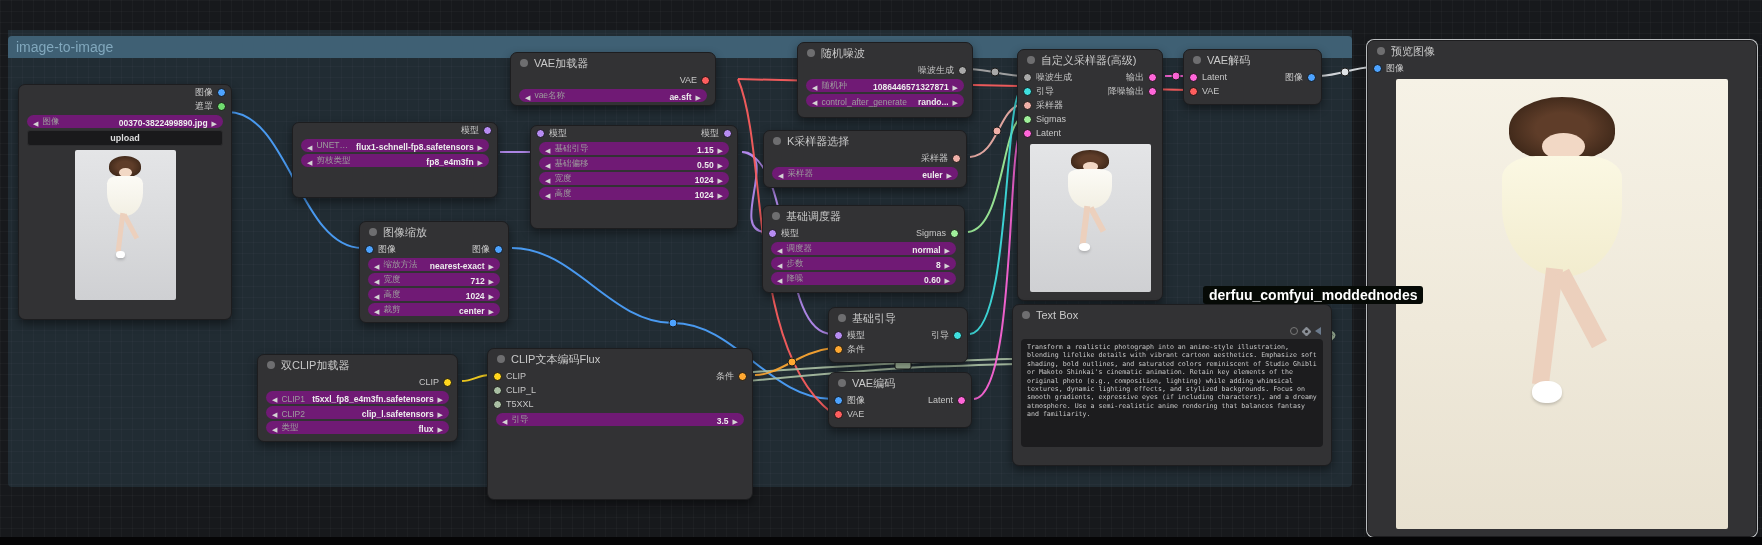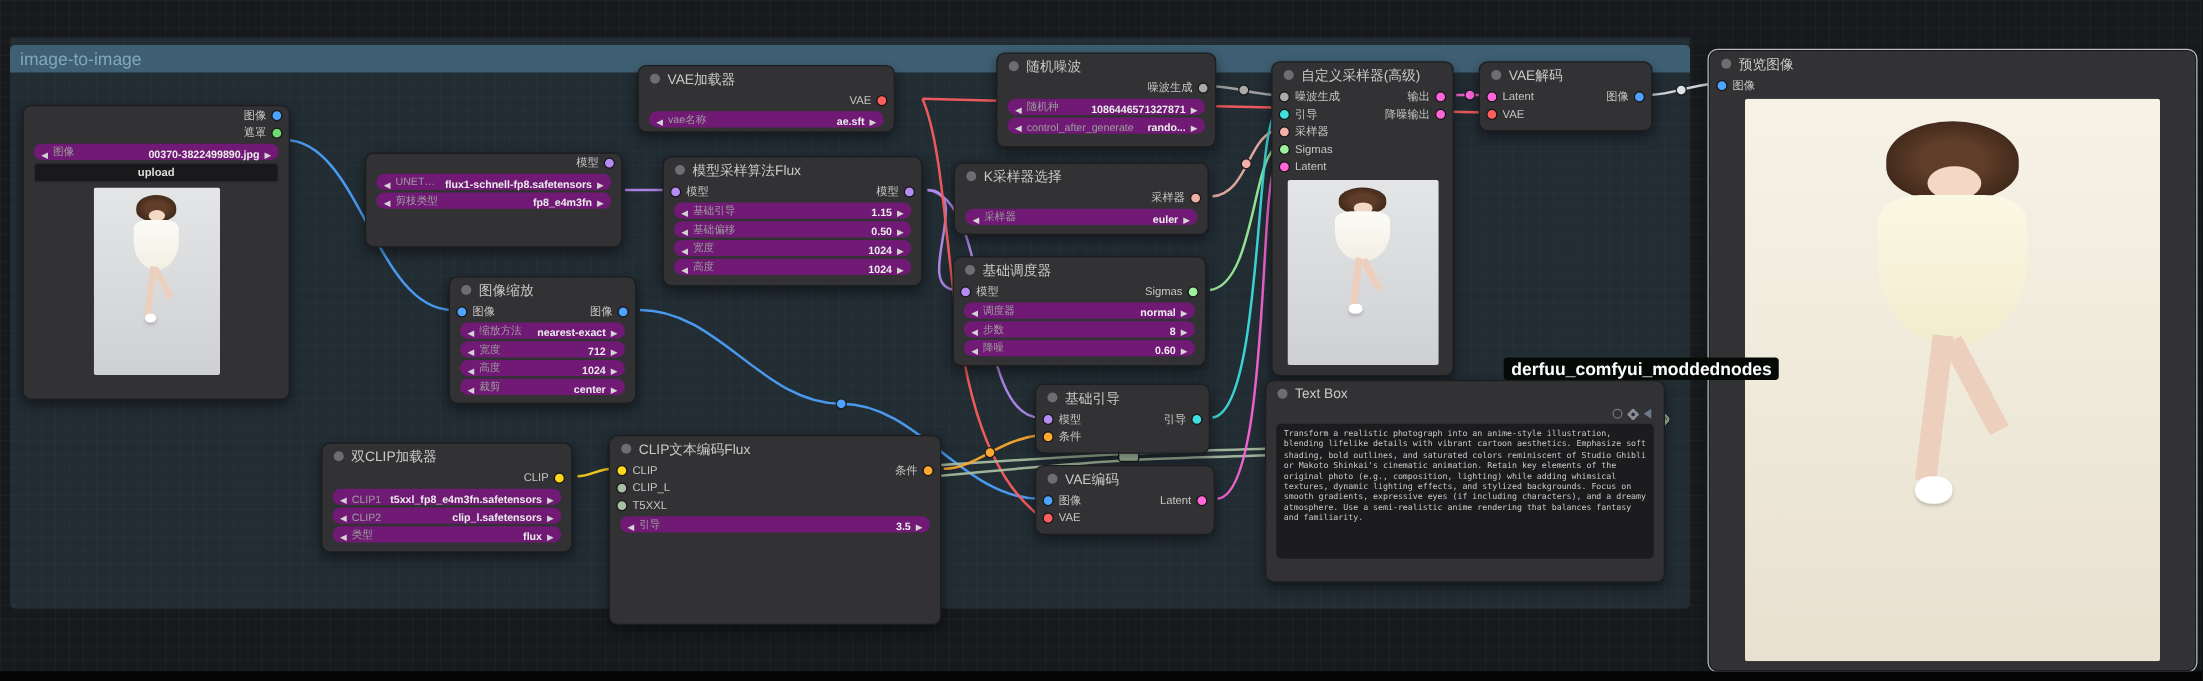--- a/index.html
+++ b/index.html
@@ -201,24 +201,20 @@
           </span>
         </div>
         <div class="widget">
           <span class="warr">◀</span>
           <span class="wlabel">vae名称</span>
           <span class="wval">ae.sft</span>
           <span class="warr">▶</span>
         </div>
       </div>
       <div class="node" style="left: 530px; top: 125px; width: 208px; height: 104px;">
-        <div class="nheader">
-          <span class="ndot"></span>
-          <span class="ntitle">模型采样算法Flux</span>
-        </div>
         <div class="row io">
           <span class="sock in">
             <span class="sdot" style="background: rgb(183, 140, 242);"></span>
             <span>模型</span>
           </span>
           <span class="sock out">
             <span>模型</span>
             <span class="sdot" style="background: rgb(183, 140, 242);"></span>
           </span>
         </div>

